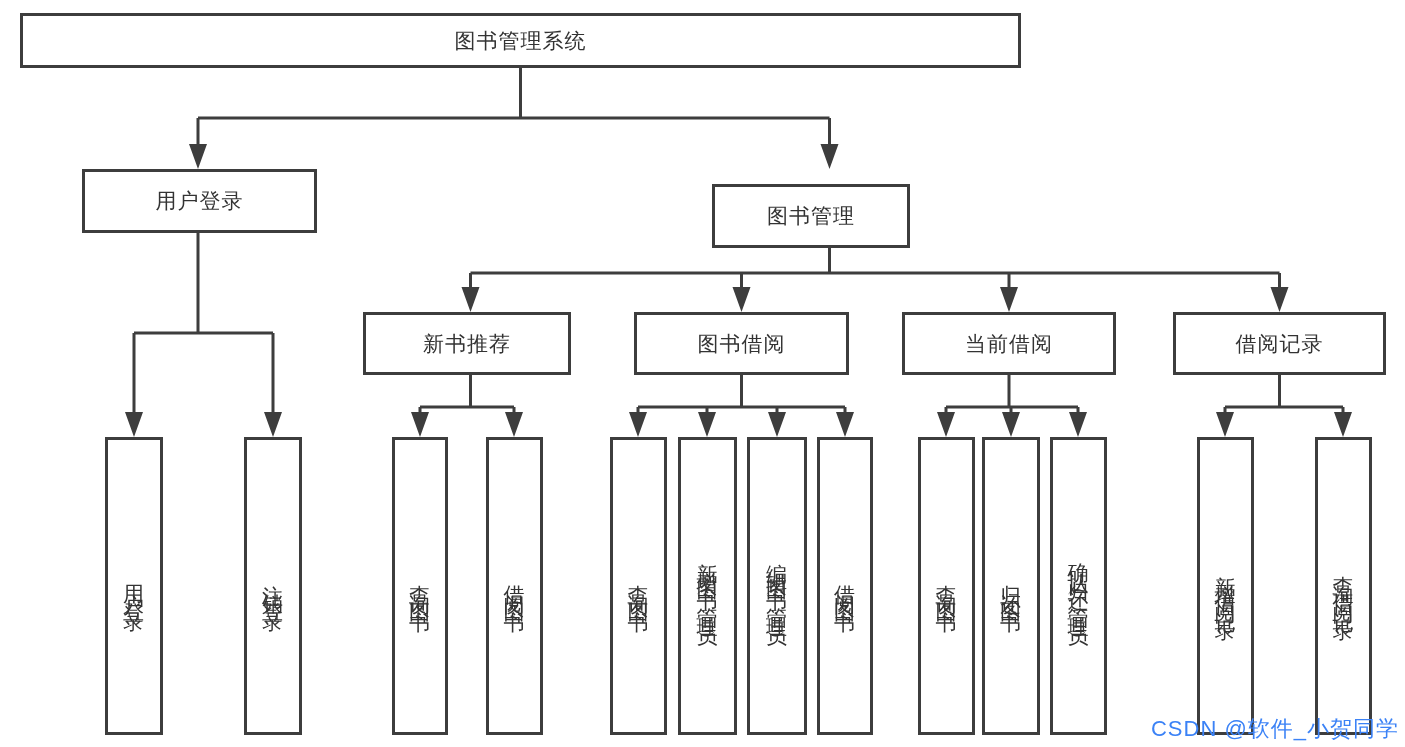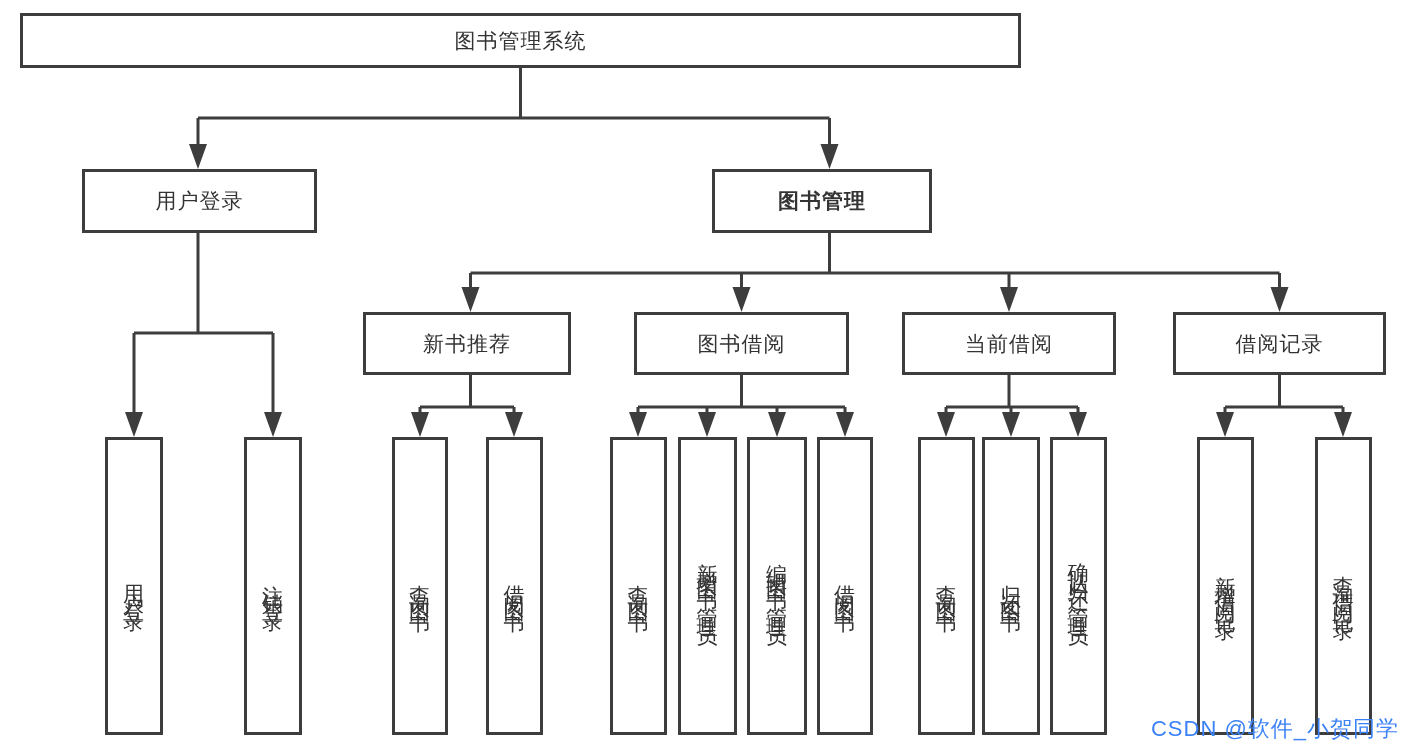--- a/index.html
+++ b/index.html
@@ -78,21 +78,21 @@
              M1216 412 h18 L1225 437 Z  M1334 412 h18 L1343 437 Z"></path>
   </svg>
 
   <div class="box h-box" style="left:20px; top:13px; width:1001px; height:55px;">
     <span>图书管理系统</span>
   </div>
 
   <div class="box h-box" style="left:82px; top:169px; width:235px; height:64px;">
     <span>用户登录</span>
   </div>
-  <div class="box h-box" style="left:712px; top:169px; width:220px; height:64px;font-weight:bold;">
+  <div class="box h-box" style="left:712px; top:184px; width:198px; height:64px;">
     <span>图书管理</span>
   </div>
 
   <div class="box h-box" style="left:363px; top:312px; width:208px; height:63px;">
     <span>新书推荐</span>
   </div>
   <div class="box h-box" style="left:634px; top:312px; width:215px; height:63px;">
     <span>图书借阅</span>
   </div>
   <div class="box h-box" style="left:902px; top:312px; width:214px; height:63px;">

